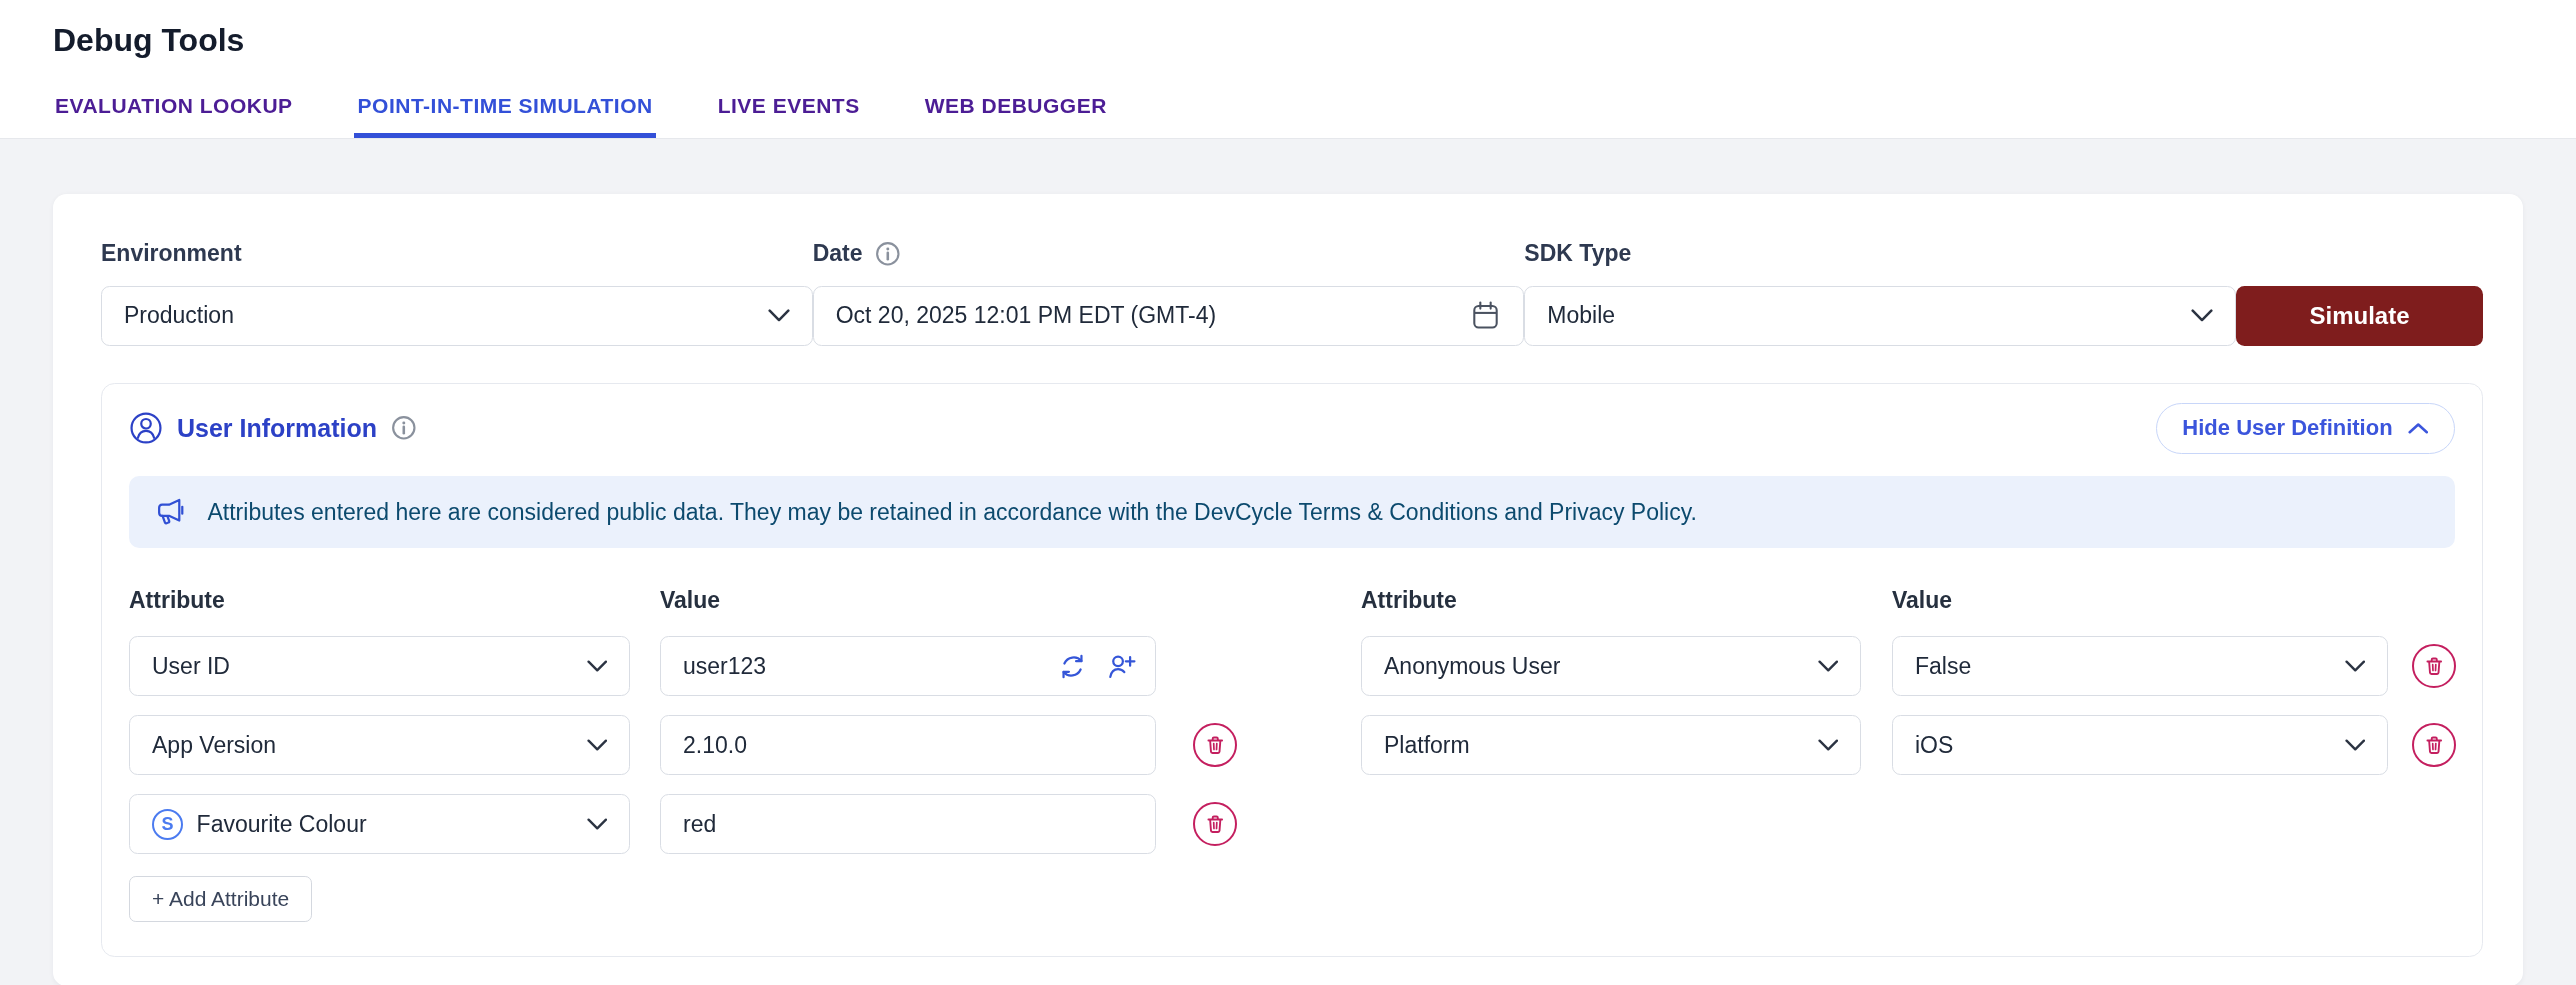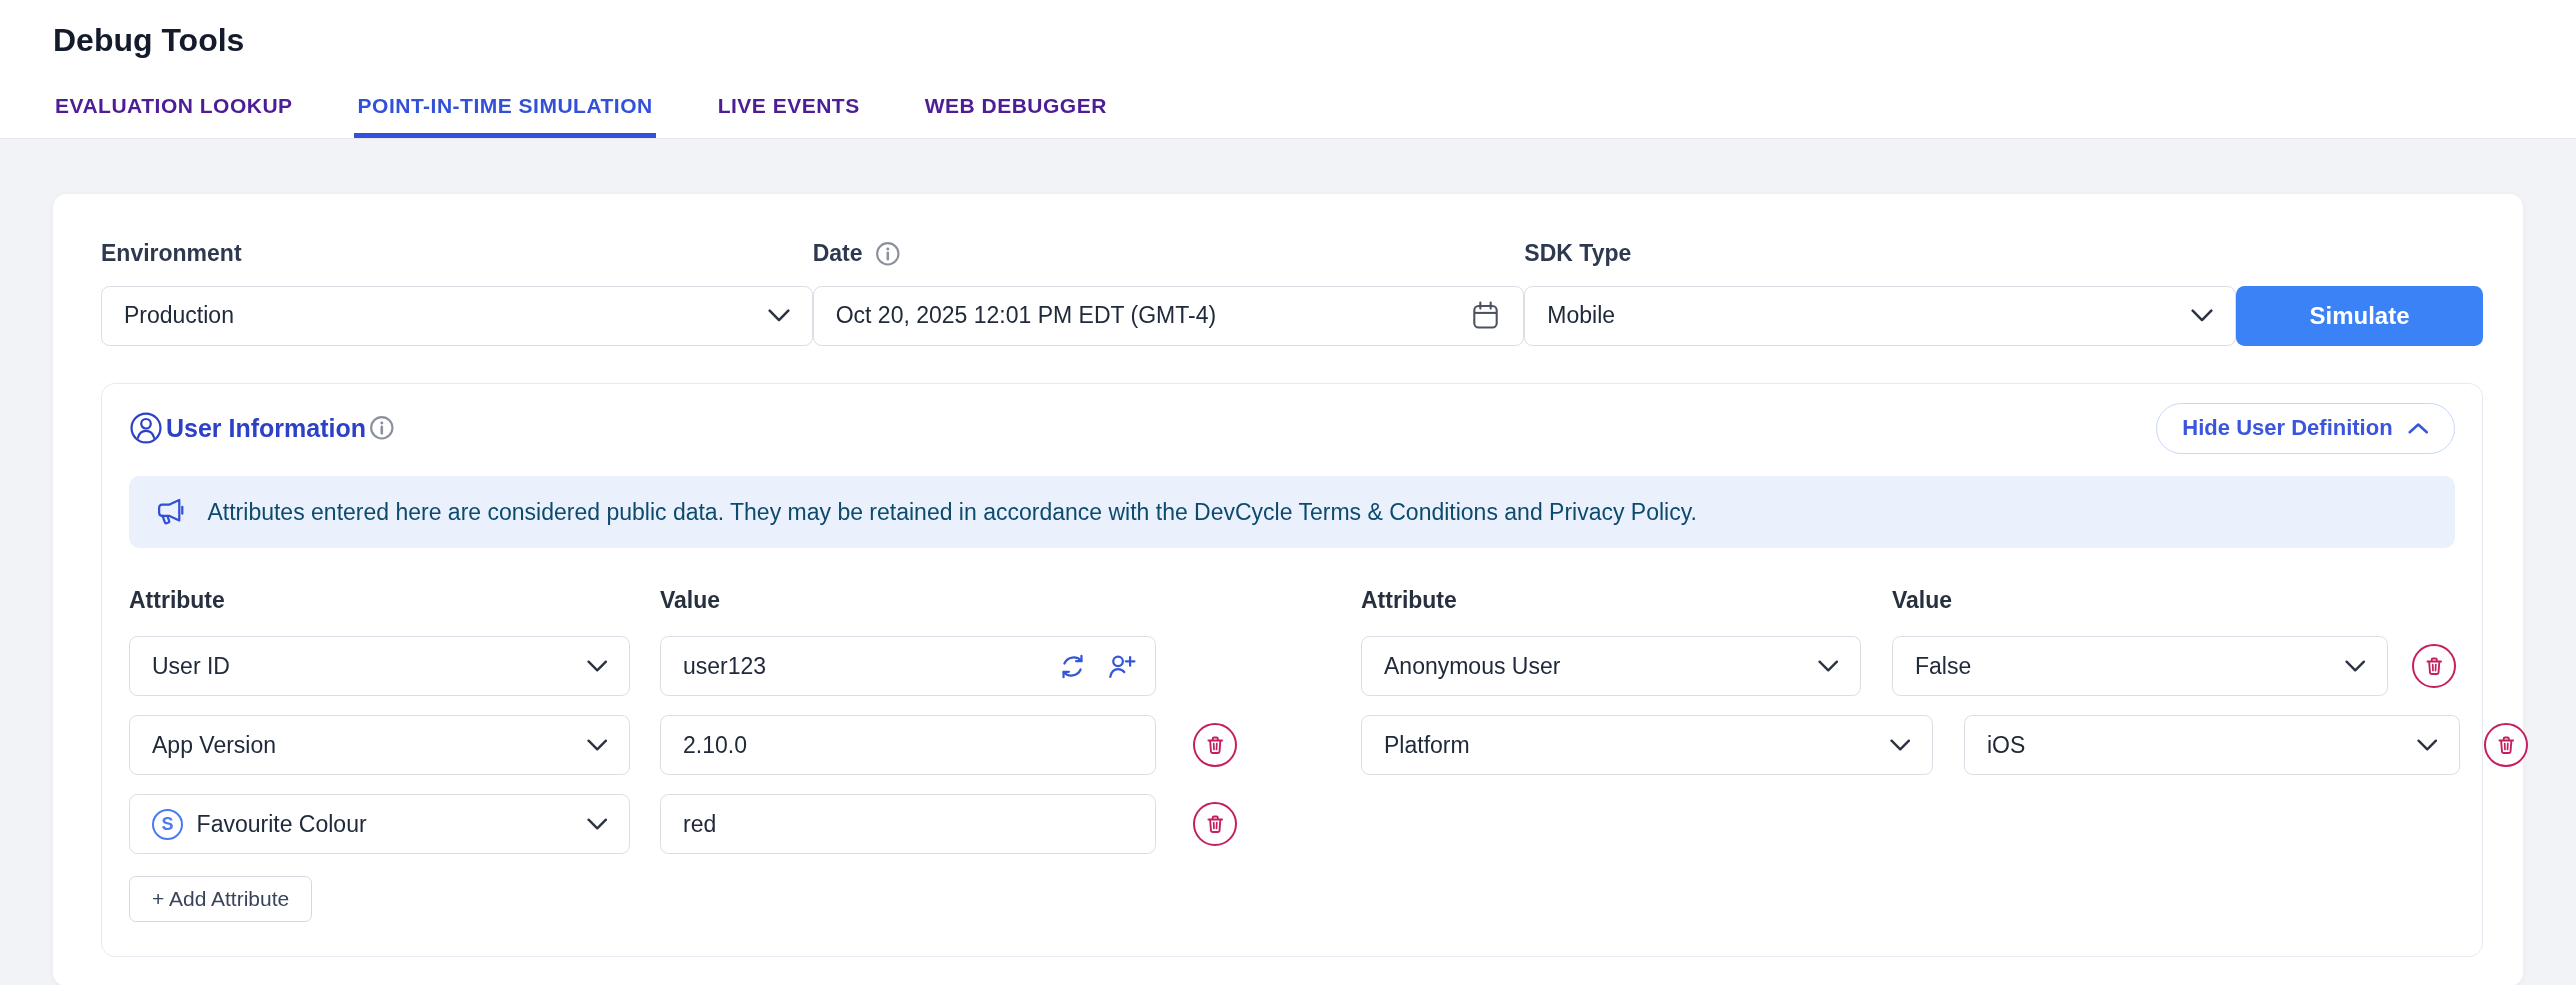--- a/index.html
+++ b/index.html
@@ -37,28 +37,28 @@
   .control .control-text { white-space:nowrap; overflow:hidden; }
   .input-wrap { position:relative; }
   .control-input {
     width:100%; height:60px; border:1.7px solid #d9dde4; border-radius:8.5px; background:#fff;
     padding:0 22px; font-size:23px; color:#202a3a; font-family:"Liberation Sans",sans-serif; outline:none;
   }
   .input-icons { position:absolute; right:19px; top:0; height:60px; display:flex; align-items:center; gap:19px; color:#3556d8; }
   .icon-btn { display:flex; align-items:center; justify-content:center; cursor:pointer; background:none; border:none; padding:0; color:#3556d8; }
   .simulate-btn {
     width:247px; height:60px; flex:none; border:none; border-radius:8.5px;
-    background:#3b82f6; color:#ffffff; font-size:24px; font-weight:600;
+    background:#7f1d1d; color:#ffffff; font-size:24px; font-weight:600;
     font-family:"Liberation Sans",sans-serif; cursor:pointer;
   }
 
   
   .user-box { margin-top:37px; border:1.7px solid #e6e9ef; border-radius:13.6px; padding:17px 27px 0 27px; height:574px; }
   .user-box-header { display:flex; align-items:center; justify-content:space-between; height:55px; }
-  .ui-title-wrap { display:flex; align-items:center; gap:3px; color:#2c41c6; font-size:25px; font-weight:600; }
+  .ui-title-wrap { display:flex; align-items:center; gap:14px; color:#2c41c6; font-size:25px; font-weight:600; }
   .hide-btn {
     display:flex; align-items:center; gap:15.3px; height:51px; padding:0 25.6px;
     border:1.7px solid #c8d6f9; border-radius:852px; background:#fff;
     color:#3b55dc; font-size:22px; font-weight:600; font-family:"Liberation Sans",sans-serif; cursor:pointer;
   }
   .banner {
     margin-top:20.5px; height:72px; border-radius:10.2px; background:#ebf1fc;
     display:flex; align-items:center; gap:20.5px; padding:0 22px;
     font-size:23px; color:#0c4a6e;
   }
@@ -323,21 +323,21 @@
                   <path d="M4 6.5 H20" stroke="currentColor" stroke-width="2.2" stroke-linecap="round" fill="none"></path>
                   <path d="M9 6.5 V4.5 Q9 3 10.5 3 H13.5 Q15 3 15 4.5 V6.5" stroke="currentColor" stroke-width="2.2" fill="none"></path>
                   <path d="M6 6.5 L7 19.5 Q7.1 21 8.7 21 H15.3 Q16.9 21 17 19.5 L18 6.5" stroke="currentColor" stroke-width="2.2" fill="none" stroke-linejoin="round"></path>
                   <line x1="10.2" y1="10" x2="10.5" y2="17" stroke="currentColor" stroke-width="2" stroke-linecap="round"></line>
                   <line x1="13.8" y1="10" x2="13.5" y2="17" stroke="currentColor" stroke-width="2" stroke-linecap="round"></line>
                 </svg>
             </button>
           </div>
 
           <div class="attr-row">
-            <div class="control attr-select" style="width:572px;margin-right:31px;">
+            <div class="control attr-select" style="width:500px;margin-right:31px;">
               <span class="control-text">Platform</span>
               <span class="chevron">
                 <svg width="20.5" height="12.8" viewBox="0 0 26 16">
                     <polyline points="2,2 13,13 24,2" fill="none" stroke="#2b3342" stroke-width="3" stroke-linecap="round" stroke-linejoin="round"></polyline>
                   </svg>
               </span>
             </div>
             <div class="control value-cell">
               <span class="control-text">iOS</span>
               <span class="chevron">

